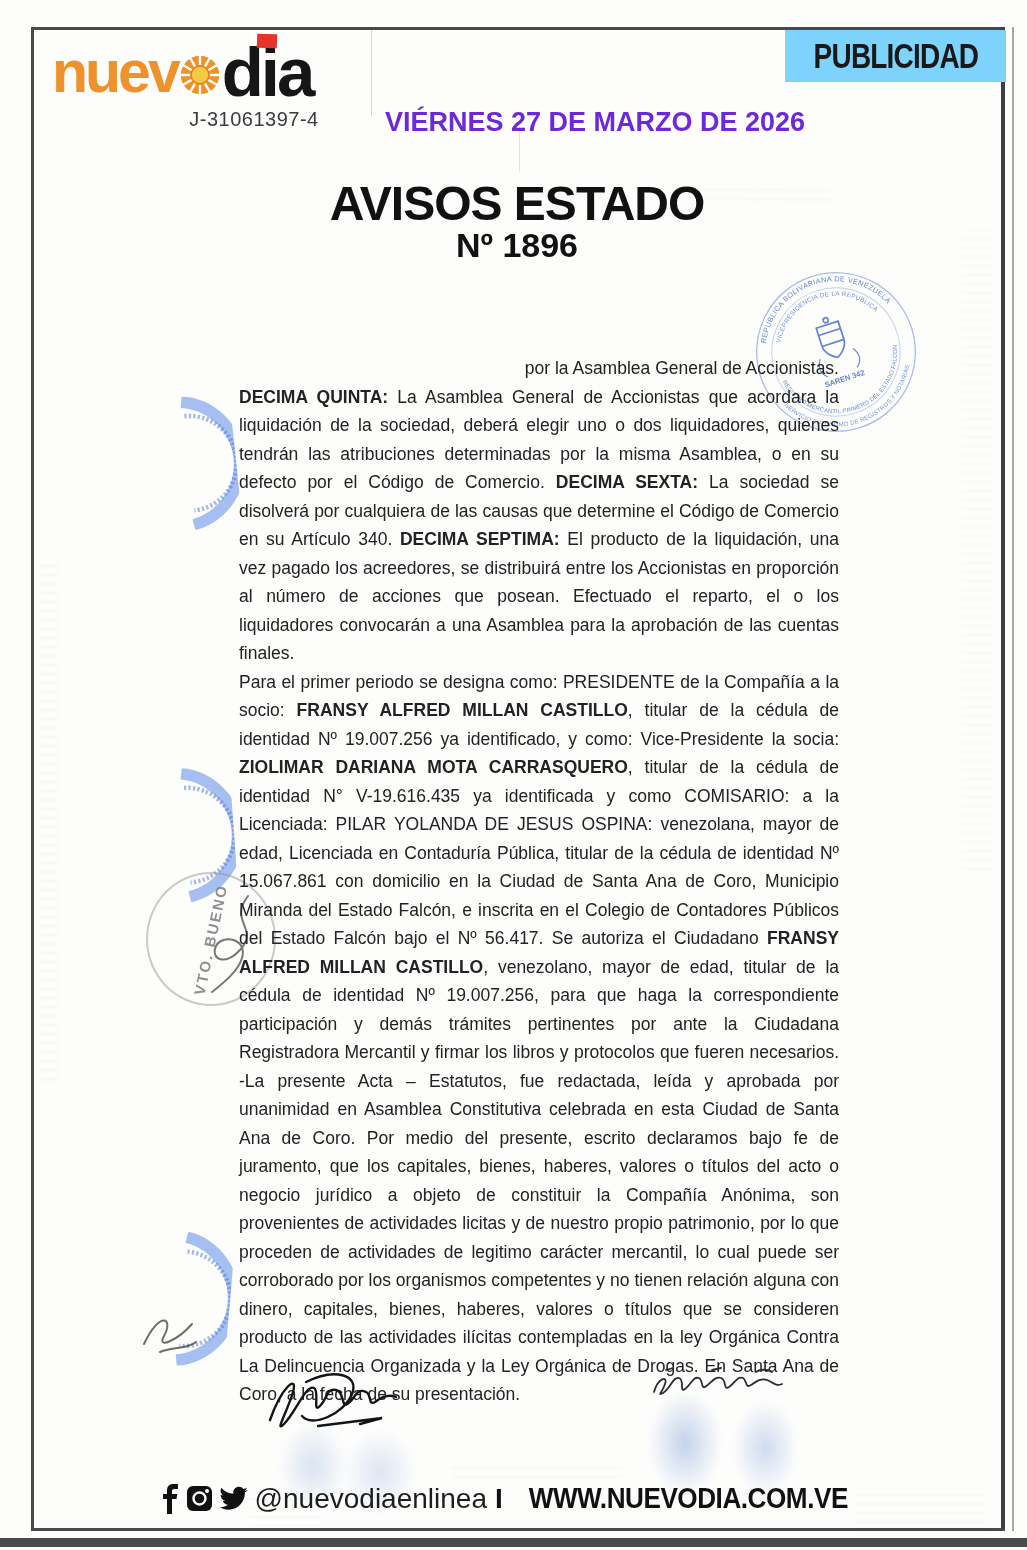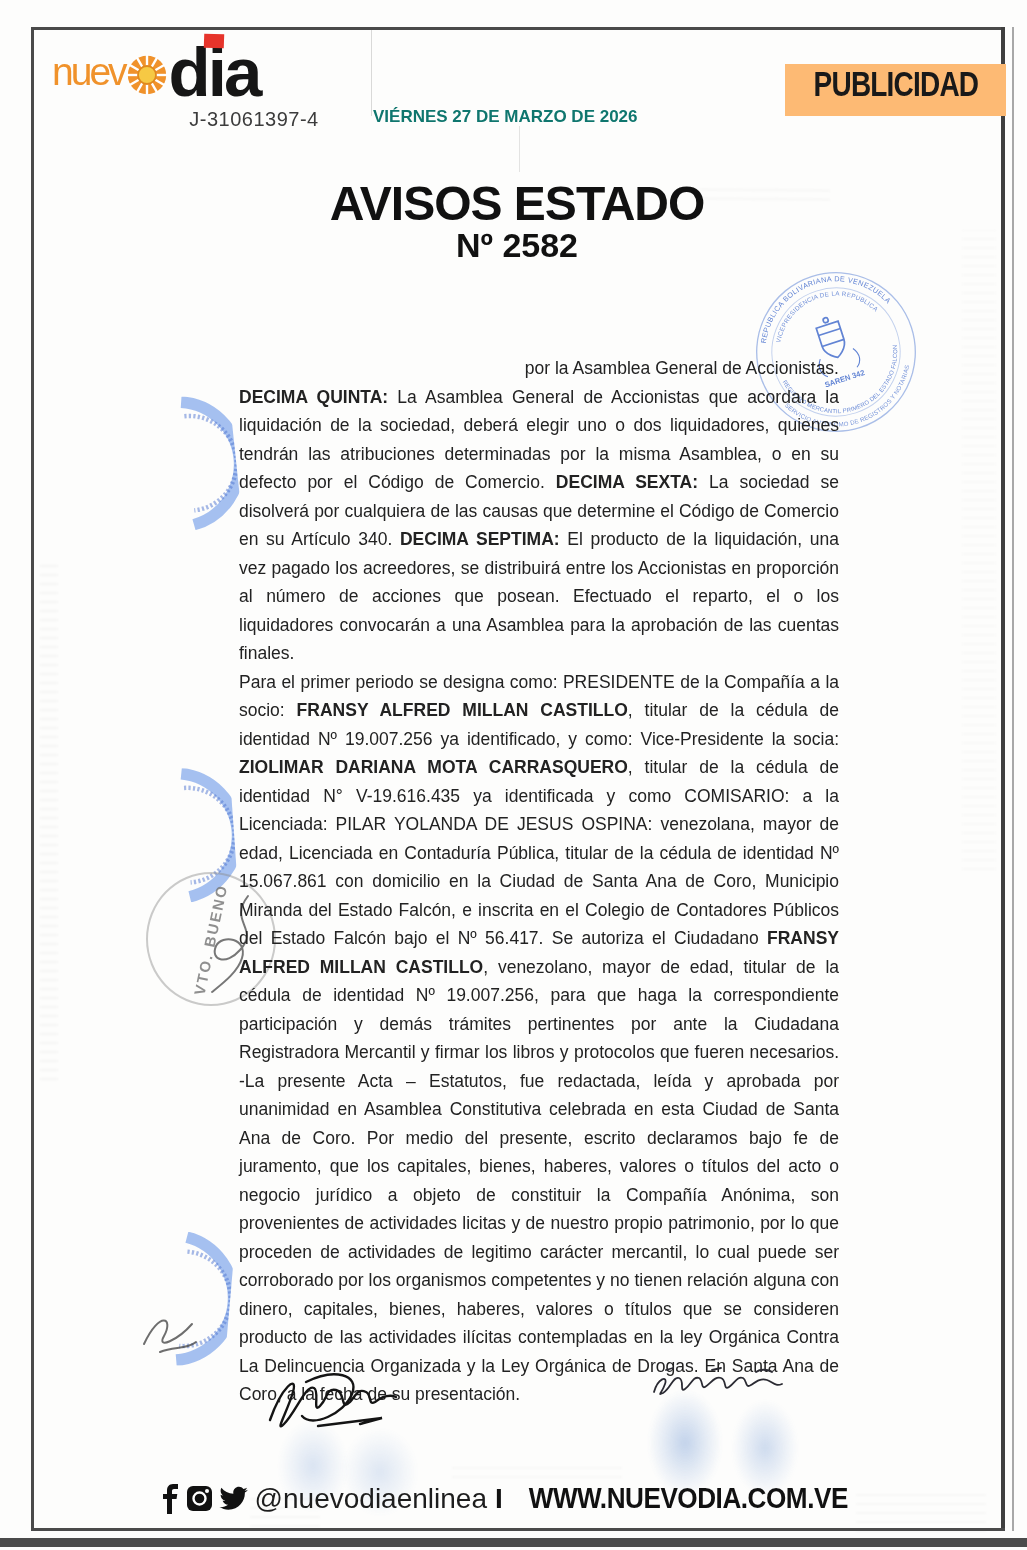--- a/index.html
+++ b/index.html
@@ -8,27 +8,27 @@
   .abs{position:absolute;}
   
   .b-top{left:31px;top:27px;width:974px;height:3px;background:#4a4a4a;}
   .b-left{left:31px;top:27px;width:3px;height:1504px;background:#4a4a4a;}
   .b-right1{left:1001px;top:27px;width:4px;height:1504px;background:#3f3f3f;}
   .b-right2{left:1012px;top:27px;width:2px;height:1504px;background:#a8a8a8;}
   .b-bottom{left:31px;top:1528px;width:974px;height:3px;background:#4a4a4a;}
   .bottom-band{left:0;top:1538px;width:1027px;height:9px;background:#4b4b4b;}
   
   .logo{left:52px;top:36px;height:72px;display:flex;align-items:center;}
-  .logo .t1{font-size:39px;font-weight:400;letter-spacing:-3px;color:#F0922B;}
+  .logo .t1{font-size:59px;font-weight:700;letter-spacing:-3px;color:#F0922B;}
   .logo .sun{width:48px;height:48px;margin:6px -2px 0 -2px;}
   .logo .t2{font-size:69px;font-weight:800;letter-spacing:-3px;color:#161616;position:relative;}
   .logo .red-mark{position:absolute;left:35px;top:1px;width:20px;height:14px;background:#E6342B;transform:rotate(2deg);}
   .reg{left:166px;top:108px;width:176px;text-align:center;font-size:20px;font-weight:400;color:#3c3c3c;letter-spacing:.5px;}
-  .date{left:373px;top:107px;font-size:17px;font-weight:700;color:#0f766e;}
-  .pub{left:785px;top:30px;width:221px;height:52px;background:#fdba74;display:flex;justify-content:center;margin-top:34px;}
+  .date{left:385px;top:107px;font-size:27px;font-weight:700;color:#6d28d9;}
+  .pub{left:785px;top:30px;width:221px;height:52px;background:#7dd3fc;display:flex;align-items:center;justify-content:center;}
   .pub span{font-size:35px;font-weight:800;color:#191919;transform:scaleX(.8);letter-spacing:-1px;}
   
   .title{left:33px;top:176px;width:968px;text-align:center;font-size:48px;font-weight:800;color:#111;letter-spacing:-1px;}
   .number{left:33px;top:226px;width:968px;text-align:center;font-size:34px;font-weight:800;color:#111;}
   
   .doc{left:239px;top:354px;width:600px;font-size:17.5px;line-height:28.5px;color:#222;}
   .doc .doc-line{text-align:right;}
   .doc .doc-heading{text-align:center;font-weight:700;}
   .doc p.doc-para{margin:0;text-align:justify;}
   .doc .b{font-weight:700;margin-top:24px;}
@@ -110,21 +110,21 @@
   </svg>
   <span class="t2"><span>dia</span><span class="red-mark"></span></span>
 </div>
 <div class="abs reg">J-31061397-4</div>
 <div class="abs date">VIÉRNES 27 DE MARZO DE 2026</div>
 <div class="abs pub">
   <span>PUBLICIDAD</span>
 </div>
 
 <div class="abs title">AVISOS ESTADO</div>
-<div class="abs number">Nº 2582</div>
+<div class="abs number">Nº 1896</div>
 
 <svg class="abs stamp" viewBox="0 0 180 180" xmlns="http://www.w3.org/2000/svg" xmlns:xlink="http://www.w3.org/1999/xlink">
   <defs>
     <path id="arcTO" d="M 16,90 A 74,74 0 0 1 164,90"></path>
     <path id="arcTI" d="M 31,90 A 59,59 0 0 1 149,90"></path>
     <path id="arcBI" d="M 26,90 A 64,64 0 0 0 154,90"></path>
     <path id="arcBO" d="M 12,90 A 78,78 0 0 0 168,90"></path>
   </defs>
   <circle cx="90" cy="90" r="83" fill="none" stroke="#6B8FD8" stroke-width="1.4" opacity=".65"></circle>
   <circle cx="90" cy="90" r="67" fill="none" stroke="#6B8FD8" stroke-width="1" opacity=".45"></circle>

